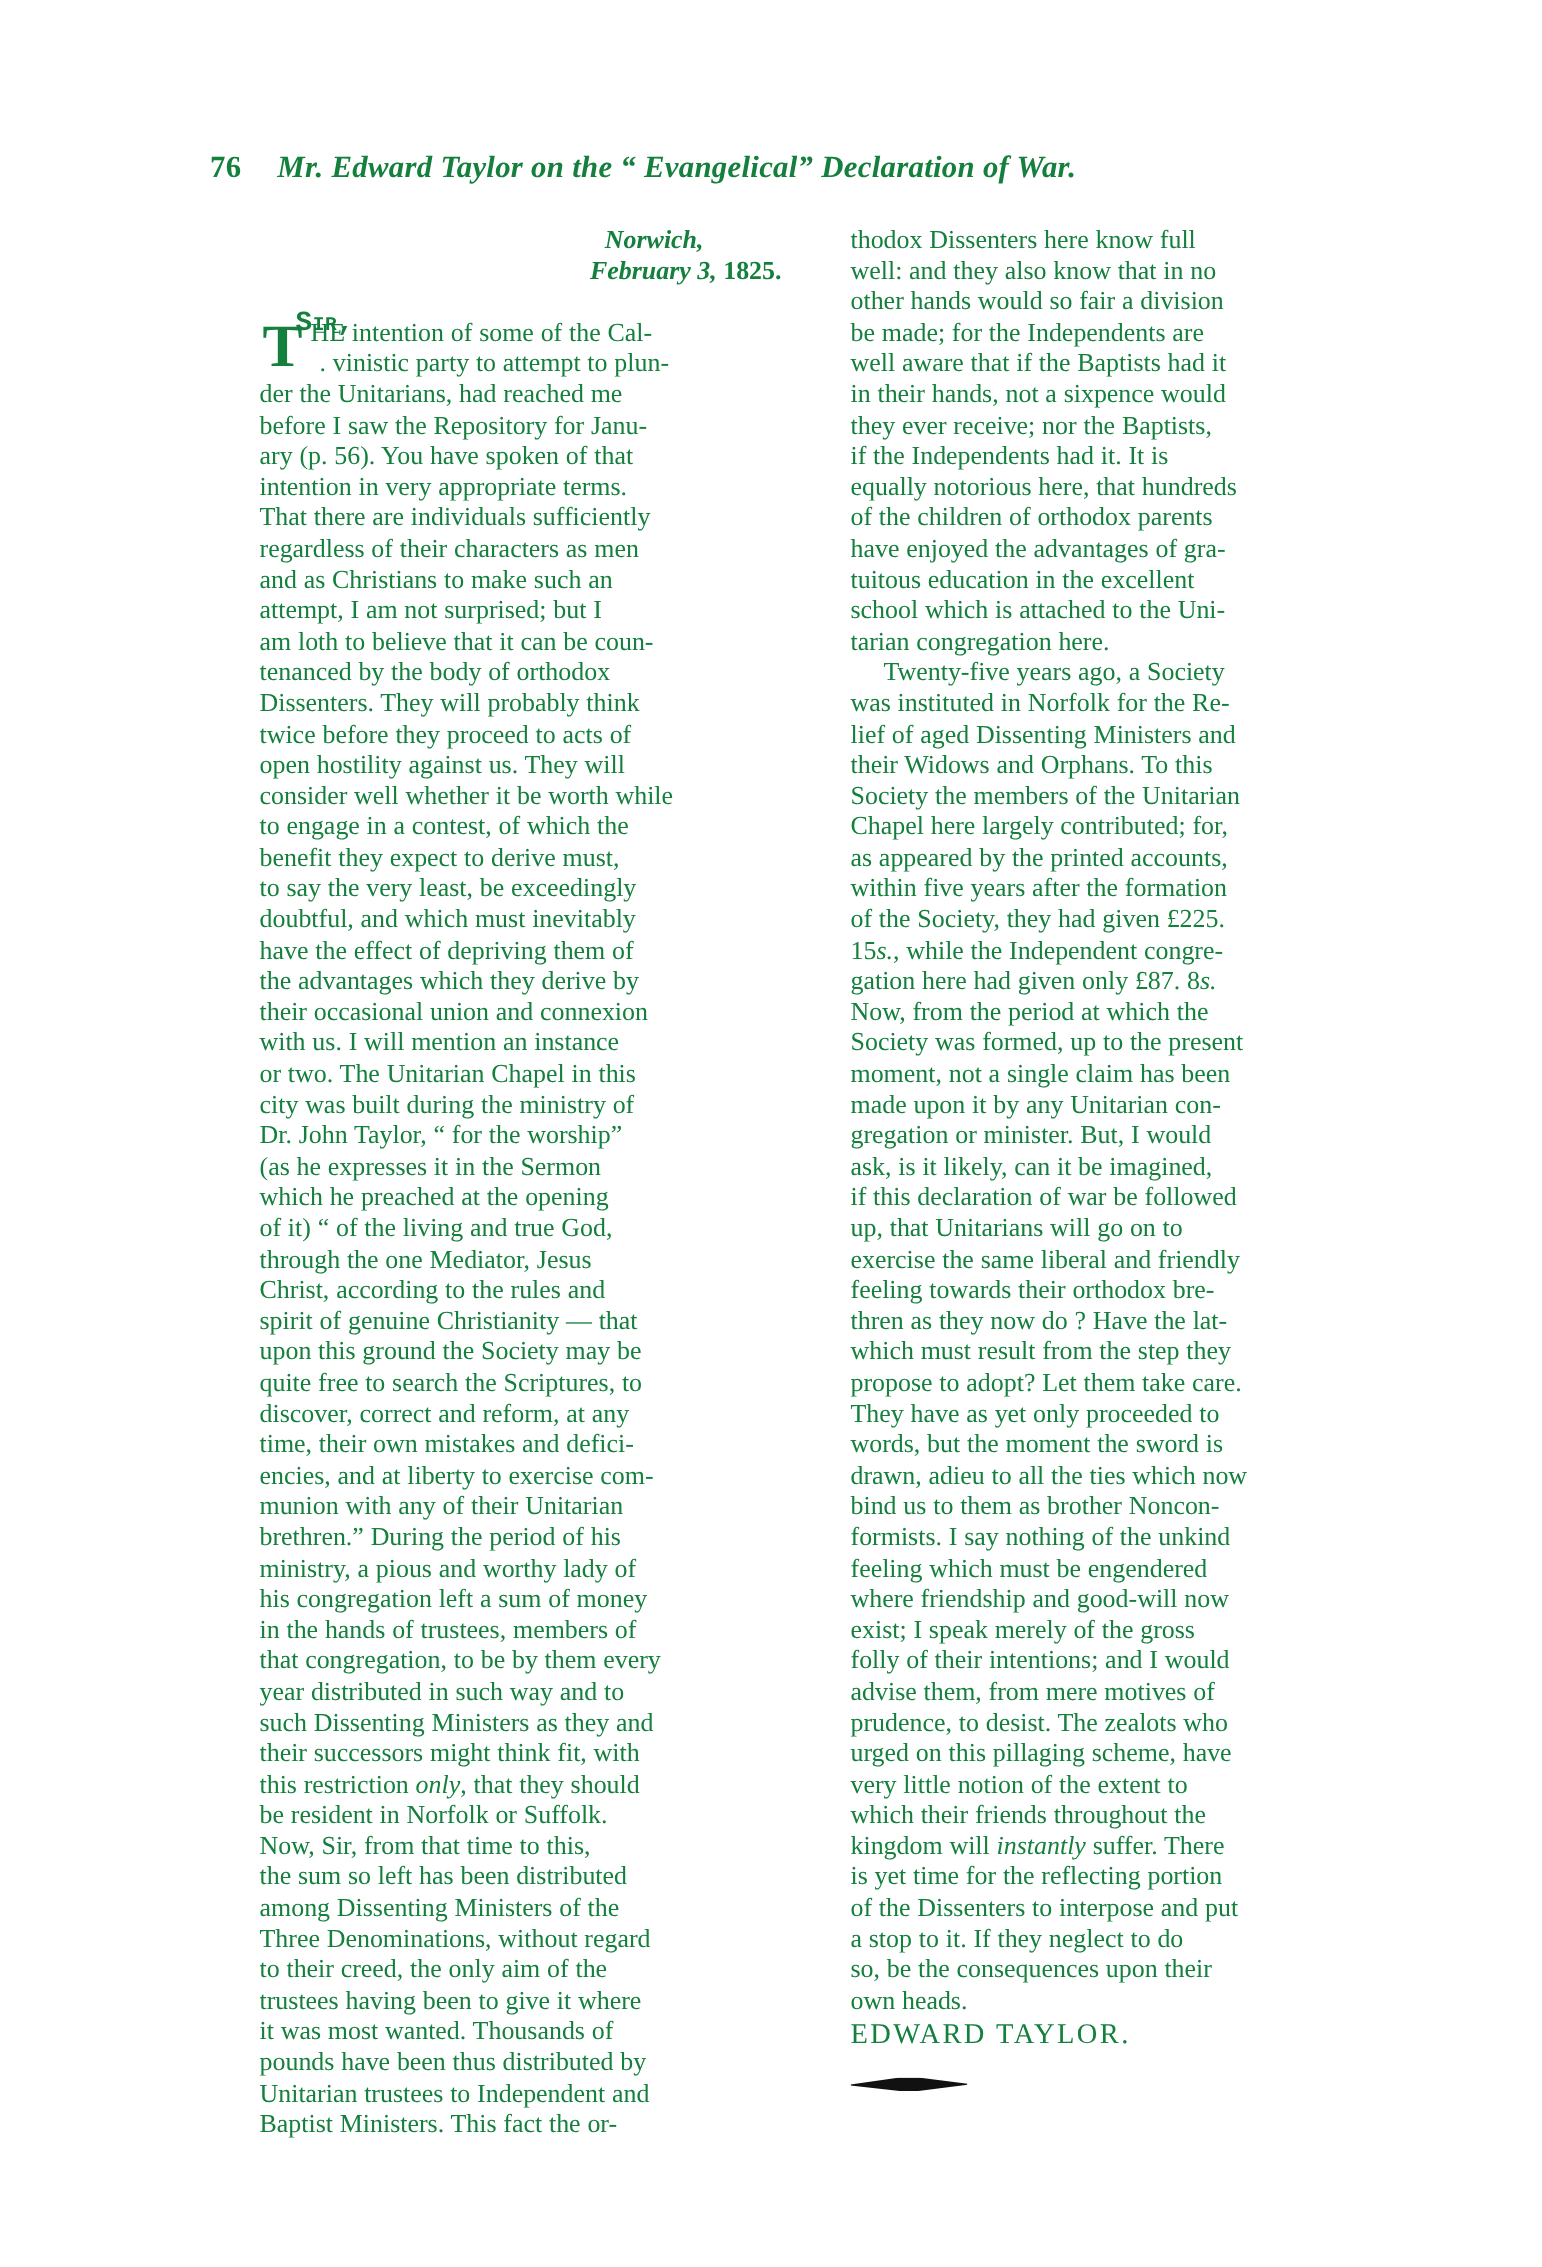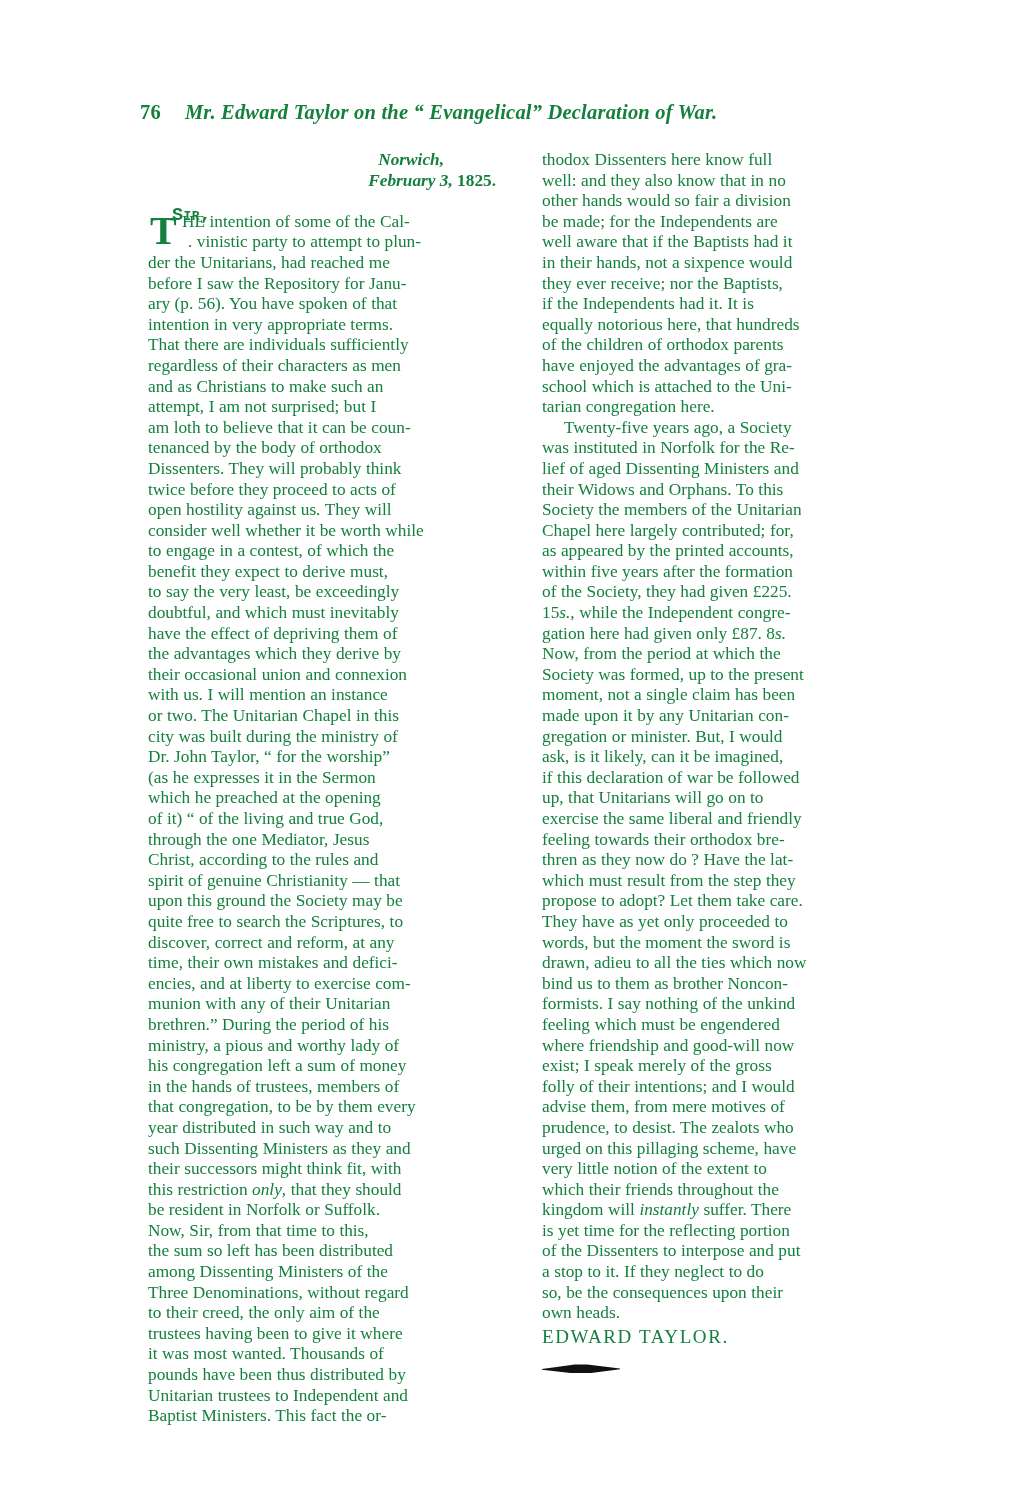--- a/index.html
+++ b/index.html
@@ -41,20 +41,21 @@
     position: absolute;
     left: 148px;
     top: 150px;
     width: 742px;
     height: 1300px;
   }
   .col {
     position: absolute;
     top: 0;
     width: 348px;
+    margin-left: 25px;
   }
   .col-left  { left: 0; }
   .col-right { left: 394px; }
 
   
   .bodytext {
     font-size: 17.3px;
     line-height: 20.6px;
     text-align: justify;
     text-align-last: left;
@@ -234,20 +235,21 @@
         <span class="ln">well: and they also know that in no</span>
         <span class="ln">other hands would so fair a division</span>
         <span class="ln">be made; for the Independents are</span>
         <span class="ln">well aware that if the Baptists had it</span>
         <span class="ln">in their hands, not a sixpence would</span>
         <span class="ln">they ever receive; nor the Baptists,</span>
         <span class="ln">if the Independents had it.  It is</span>
         <span class="ln">equally notorious here, that hundreds</span>
         <span class="ln">of the children of orthodox parents</span>
         <span class="ln">have enjoyed the advantages of gra-</span>
+        <span class="ln">tuitous education in the excellent</span>
         <span class="ln">school which is attached to the Uni-</span>
         <span class="ln">tarian congregation here.</span>
 
         <span class="ln para-indent">Twenty-five years ago, a Society</span>
 
         <span class="ln">was instituted in Norfolk for the Re-</span>
         <span class="ln">lief of aged Dissenting Ministers and</span>
         <span class="ln">their Widows and Orphans.  To this</span>
         <span class="ln">Society the members of the Unitarian</span>
         <span class="ln">Chapel here largely contributed; for,</span>

